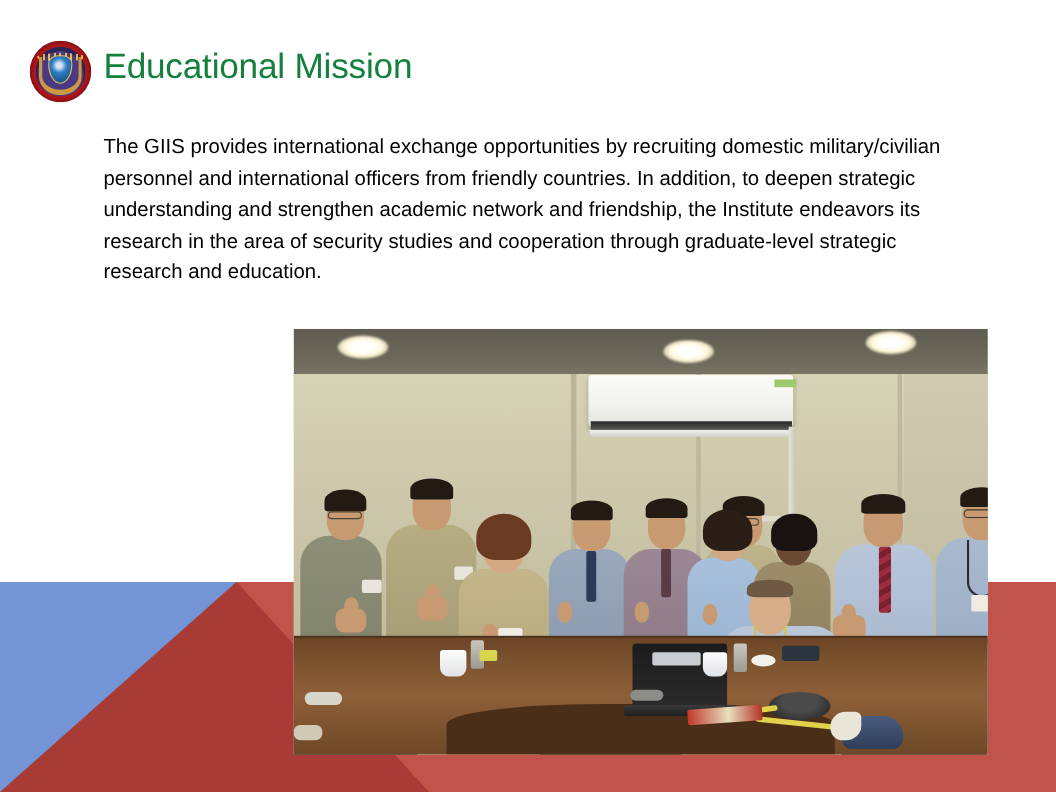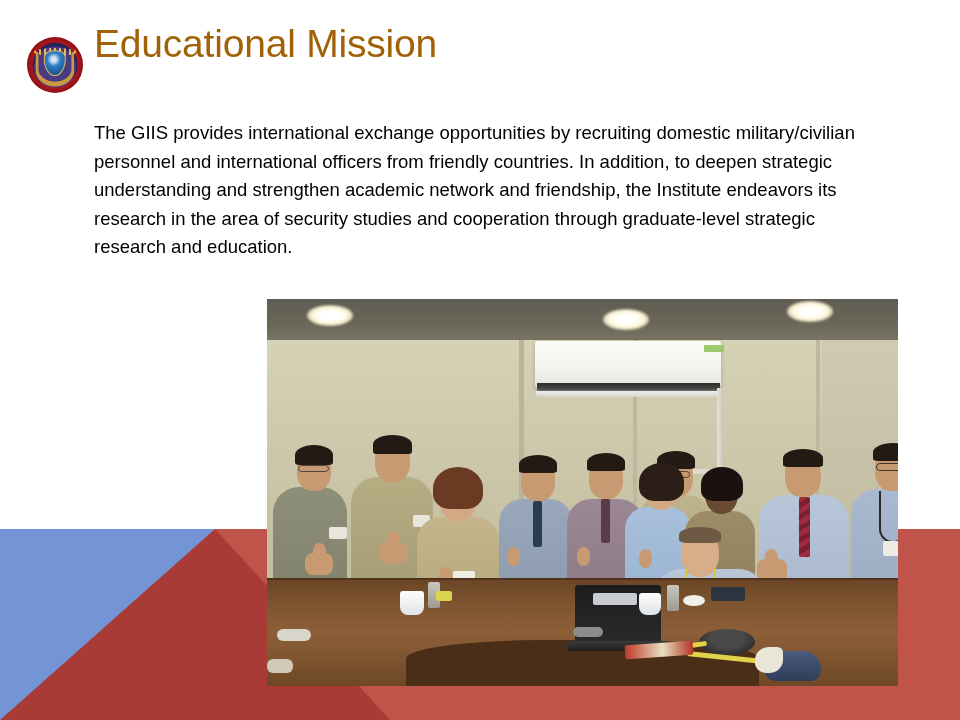--- a/index.html
+++ b/index.html
@@ -67,24 +67,24 @@
     transform: translateX(-50%);
     width: 76%; height: 8px;
     border-radius: 50%;
     background: repeating-linear-gradient(90deg, #ffd34d 0 2px, rgba(255,211,77,0) 2px 5px);
     opacity: .85;
   }
 
   #title {
     position: absolute;
     left: 94px;
-    top: 24px;
-    font-size: 39px;
+    top: 44px;
+    font-size: 32px;
     line-height: 1.05;
-    color: #a16207;
+    color: #15803d;
     letter-spacing: -0.2px;
     white-space: nowrap;
   }
 
   
   #body-text {
     position: absolute;
     left: 94px;
     top: 119px;
     width: 790px;

